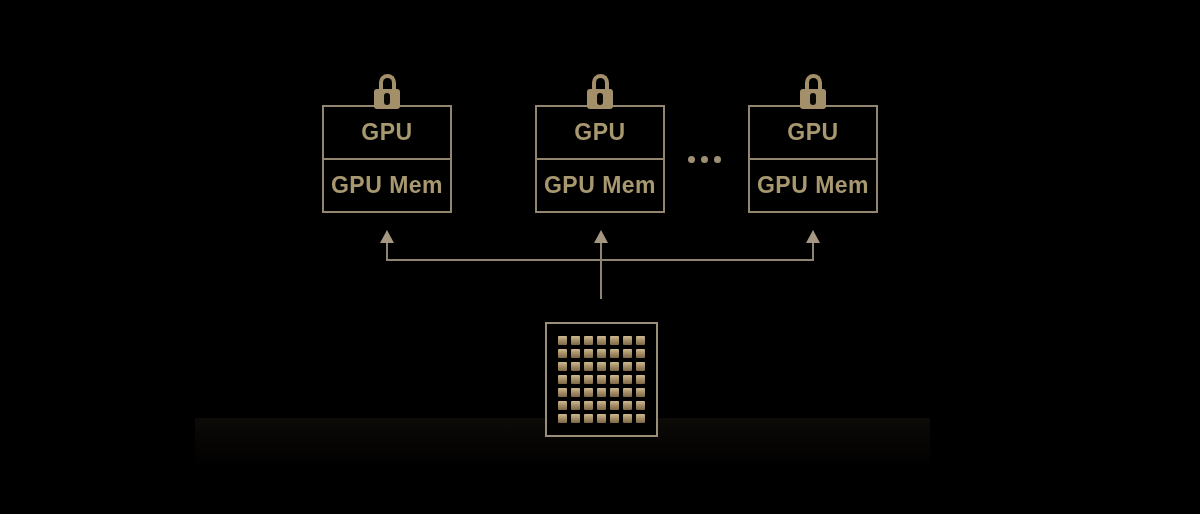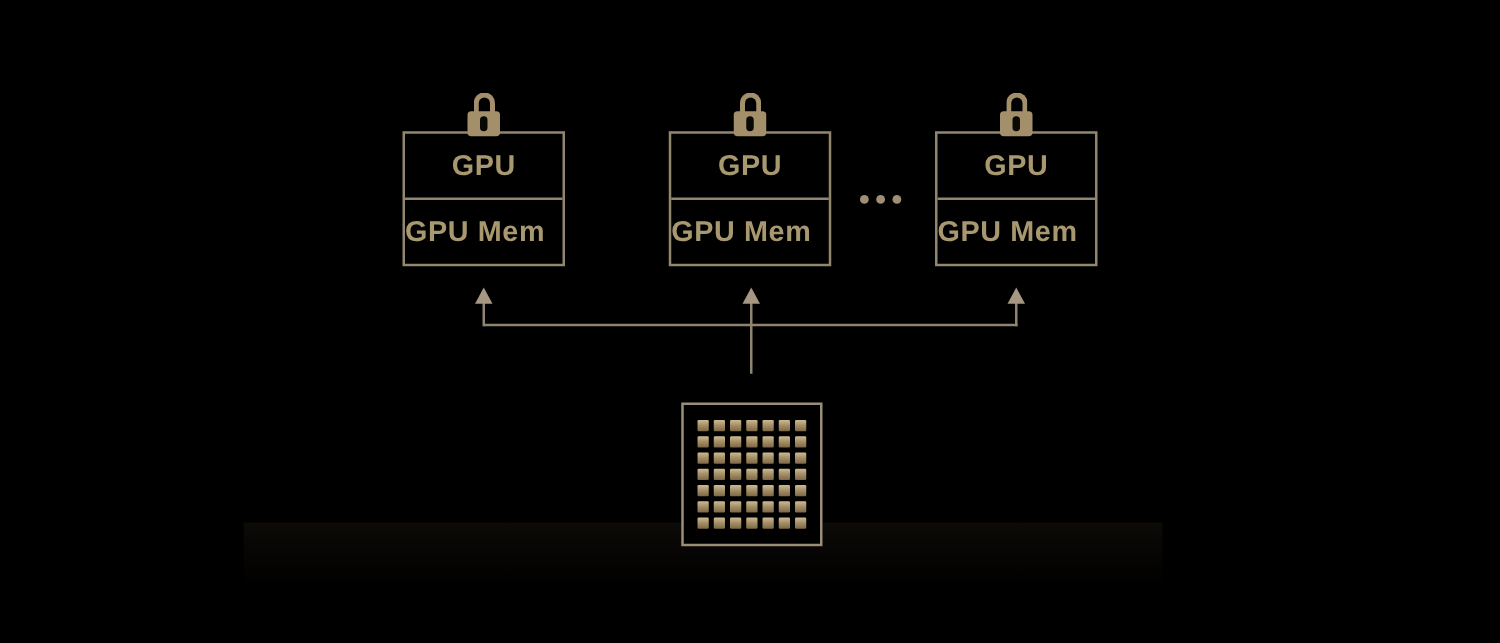--- a/index.html
+++ b/index.html
@@ -75,21 +75,21 @@
     height: 53px;
     border-bottom: 2px solid #93866f;
     display: flex;
     align-items: center;
     justify-content: center;
   }
   .gpu-cell-bottom {
     flex: 1;
     display: flex;
     align-items: center;
-    justify-content: flex-start;
+    justify-content: center;
   }
   .gpu-label {
     color: #a8986f;
     font-size: 23px;
     font-weight: 700;
     letter-spacing: 0.5px;
   }
 
   
   .ellipsis {

